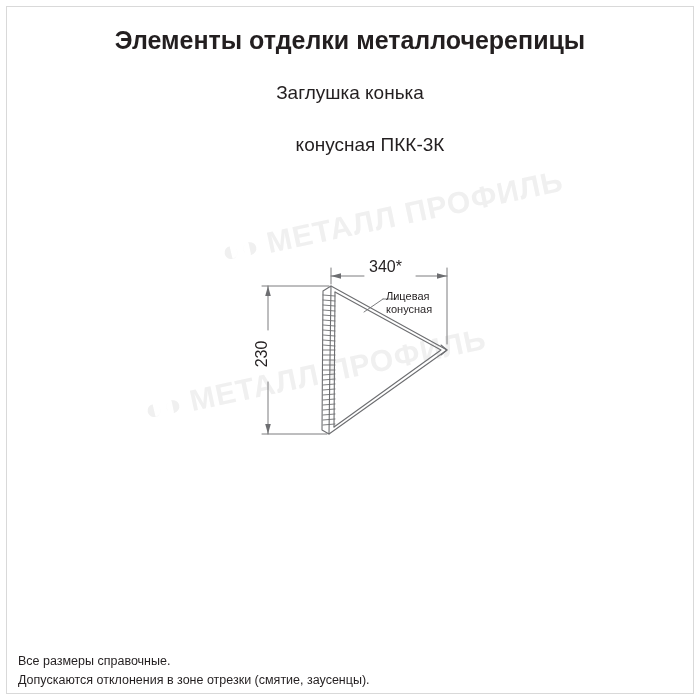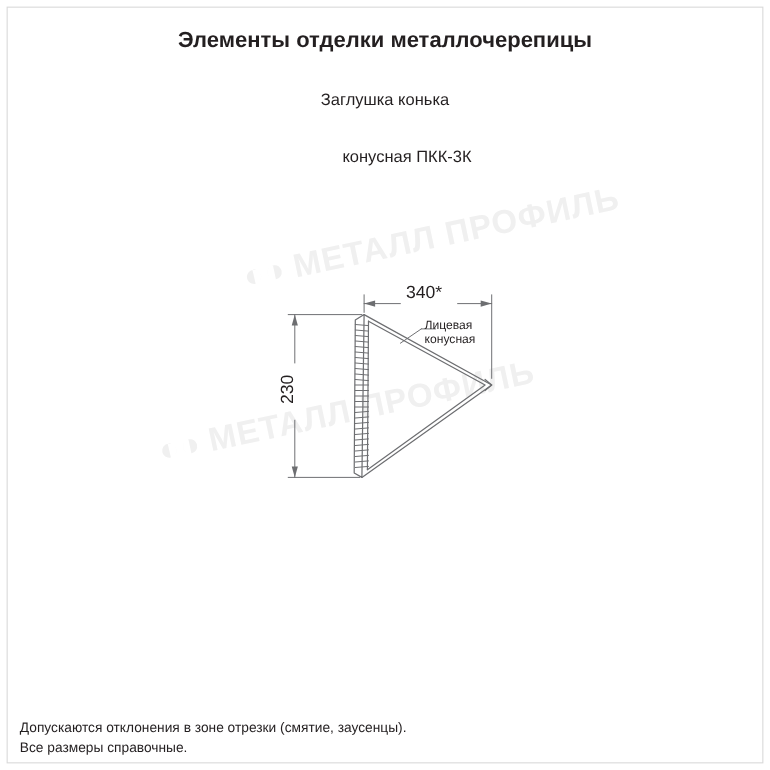--- a/index.html
+++ b/index.html
@@ -29,31 +29,31 @@
     border: 1px solid #d9d9d9;
     box-sizing: border-box;
     pointer-events: none;
   }
   .main-title {
     position: absolute;
     left: 0;
     top: 26px;
     width: 700px;
     text-align: center;
-    font-size: 20px;
+    font-size: 25px;
     font-weight: bold;
     letter-spacing: 0px;
     color: #231f20;
   }
   .subtitle {
     position: absolute;
     left: 0;
     width: 700px;
     text-align: center;
-    font-size: 15px;
+    font-size: 19px;
     color: #231f20;
   }
   .subtitle.l1 { top: 82px; }
   .subtitle.l2 { top: 102px; }
   .subtitle.l3 { top: 134px; padding-left: 20px; }
 
   
   .wm {
     position: absolute;
     font-size: 30px;
@@ -203,17 +203,17 @@
 
   <div class="dim-label dim-top">340*</div>
   <div class="dim-label dim-left">230</div>
 
   <div class="face-label">
     <div>Лицевая</div>
     <div>конусная</div>
   </div>
 
   <div class="footnotes">
+    <div>Все размеры справочные.</div>
     <div>Допускаются отклонения в зоне отрезки (смятие, заусенцы).</div>
-    <div>Все размеры справочные.</div>
   </div>
 
 </div>
 
 </body></html>

